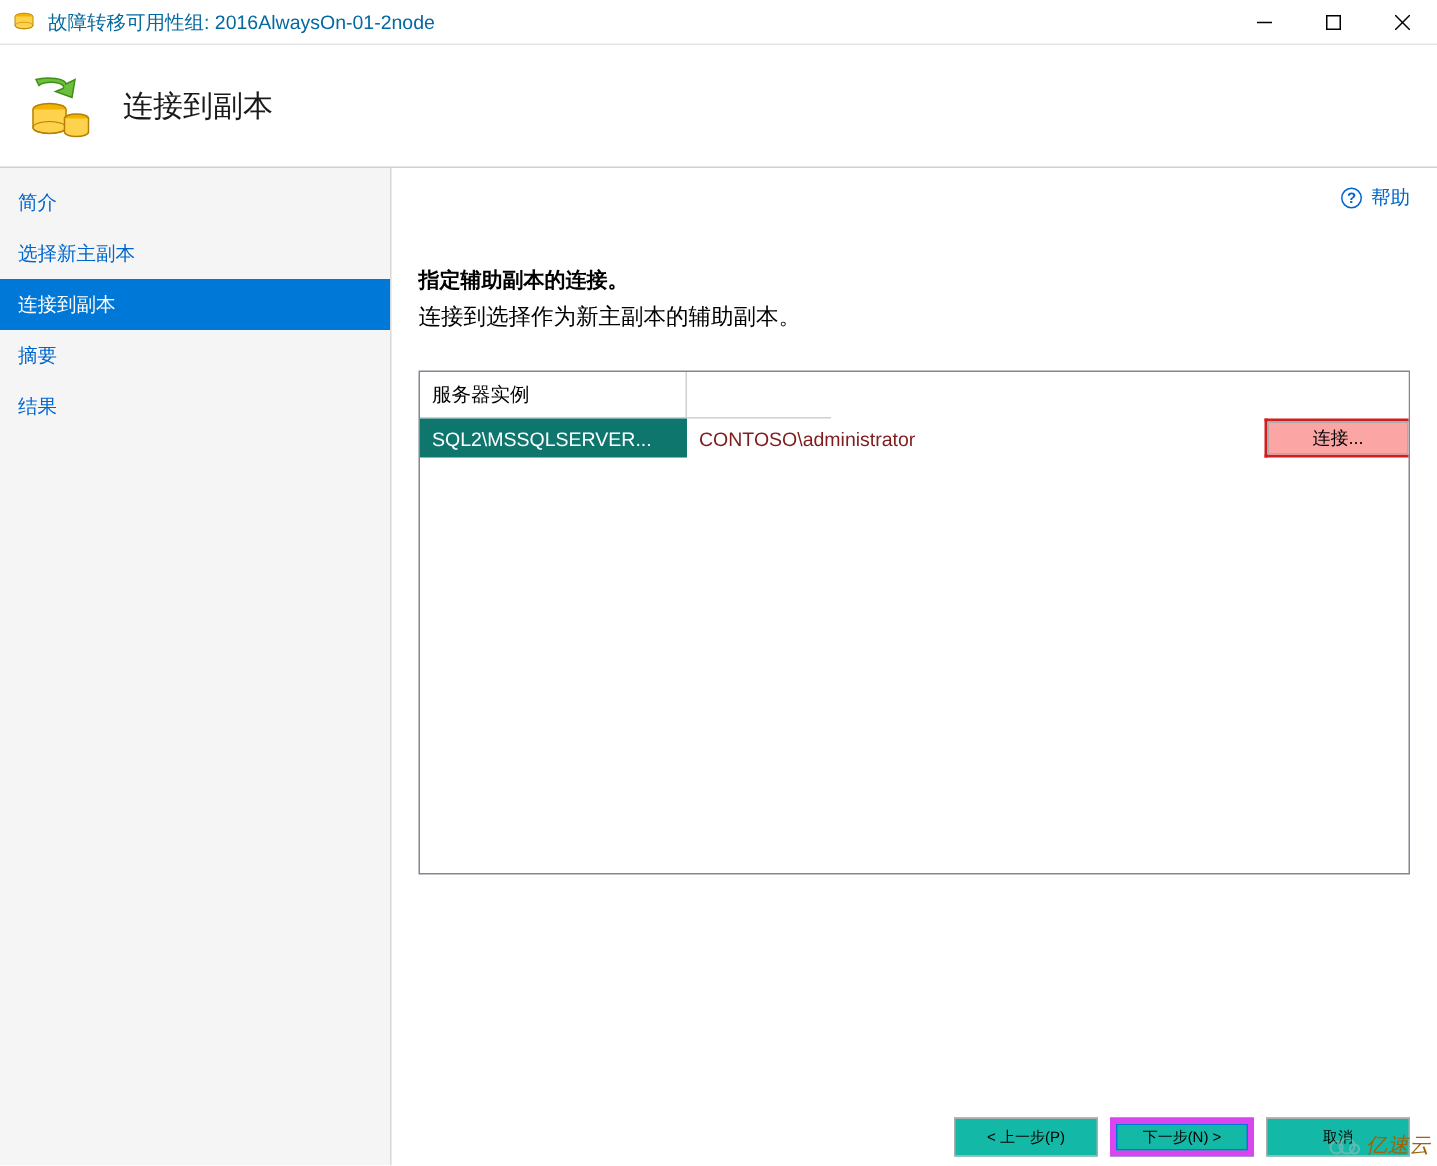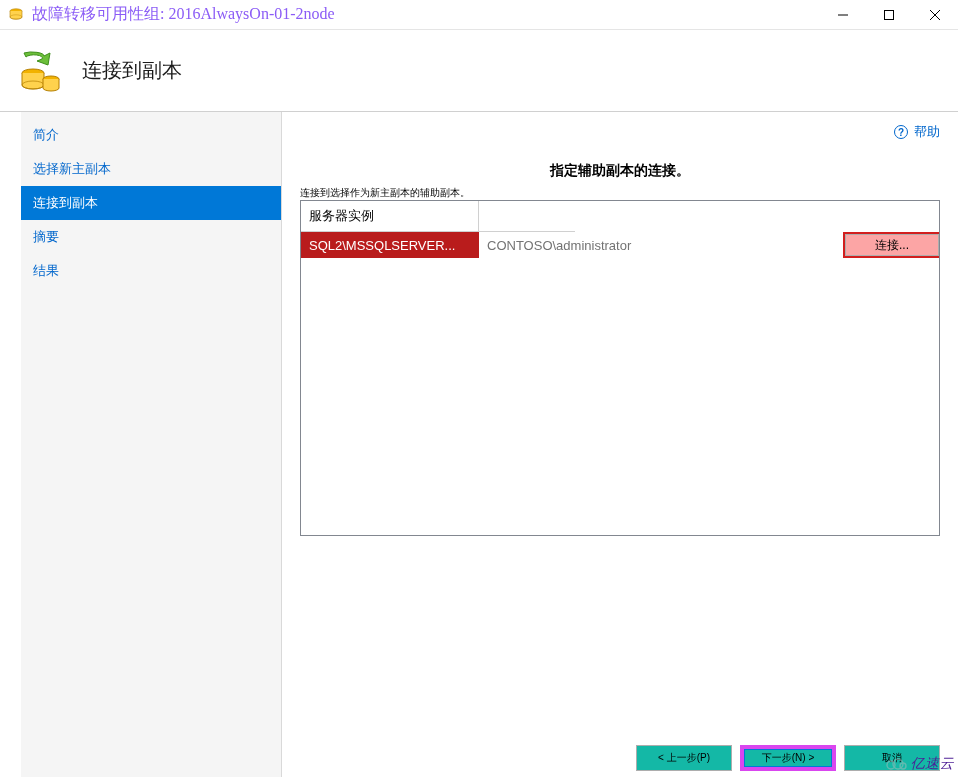--- a/index.html
+++ b/index.html
@@ -20,21 +20,21 @@
     display: flex;
     align-items: center;
     height: 30px;
     padding: 0 0 0 8px;
     background: #ffffff;
     border-bottom: 1px solid #e5e5e5;
   }
   .titlebar .app-icon {
     width: 16px; height: 16px; margin-right: 8px; flex: 0 0 auto;
   }
-  .titlebar .title-text { flex: 1 1 auto; color: #8b5cf6; font-size: 16px; font-family: Liberation Serif, serif; }
+  .titlebar .title-text { flex: 1 1 auto; color: #0369a1; font-size: 13px; }
   .titlebar .win-controls { display: flex; height: 100%; }
   .titlebar .win-btn {
     width: 46px;
     display: flex; align-items: center; justify-content: center;
     color: #000;
   }
   .titlebar .win-btn svg { stroke: #000; }
 
   
   .header-banner {
@@ -45,21 +45,20 @@
     align-items: center;
     padding-left: 16px;
   }
   .header-banner .big-icon { width: 48px; height: 48px; margin-right: 18px; }
   .header-banner .header-title { font-size: 20px; color: #1a1a1a; }
 
   
   .main {
     display: flex;
     height: calc(777px - 30px - 82px);
-    padding-left: 21px;
   }
   .sidebar {
     width: 261px;
     flex: 0 0 261px;
     background: #f5f5f5;
     border-right: 1px solid #d9d9d9;
     padding-top: 6px;
   }
   .sidebar .step {
     padding: 8px 12px;
@@ -91,22 +90,22 @@
   }
   .help-icon {
     width: 14px; height: 14px; border-radius: 50%;
     border: 1px solid #0066cc;
     color: #0066cc;
     font-size: 10px;
     display: inline-flex; align-items: center; justify-content: center;
     font-weight: bold;
   }
 
-  .section-title { font-size: 14px; font-weight: bold; margin: 20px 0 6px 0; text-align: center; }
-  .section-sub { font-size: 10px; margin-bottom: 0; }
+  .section-title { font-size: 14px; font-weight: bold; margin: 36px 0 6px 0; }
+  .section-sub { font-size: 15px; margin-bottom: 26px; }
 
   .grid {
     border: 1px solid #828790;
     background: #ffffff;
     height: 336px;
   }
   .grid-header {
     display: flex;
     background: #ffffff;
   }
@@ -125,23 +124,23 @@
     align-items: stretch;
     height: 26px;
   }
   .grid-row .gc {
     padding: 4px 8px;
     font-size: 13px;
     overflow: hidden; white-space: nowrap; text-overflow: ellipsis;
     display: flex; align-items: center;
   }
   .grid-row .gc.col-server {
-    background: #b91c1c; color: #ffffff;
-  }
-  .grid-row .gc.col-connas { color: #737373; }
+    background: #0f766e; color: #ffffff;
+  }
+  .grid-row .gc.col-connas { color: #7f1d1d; }
   .grid-row .gc.col-btn {
     padding: 0;
     border: 2px solid #d21e1e;
     display: flex; align-items: stretch;
   }
   .connect-btn {
     flex: 1 1 auto;
     background: #fca5a5;
     border: 1px solid #adadad;
     font-size: 12px;
@@ -170,21 +169,21 @@
   .wiz-btn.default {
     border: 4px solid #d946ef;
     box-shadow: inset 0 0 0 1px #0078d7;
   }
 
   .watermark {
     position: absolute;
     right: 4px;
     bottom: 4px;
     font-size: 14px;
-    color: #4c1d95;
+    color: #a16207;
     font-style: italic;
     letter-spacing: 0.5px;
     pointer-events: none;
     display: flex;
     align-items: center;
     gap: 4px;
   }
   .watermark svg { opacity: 0.45; }
 </style>
 </head>

